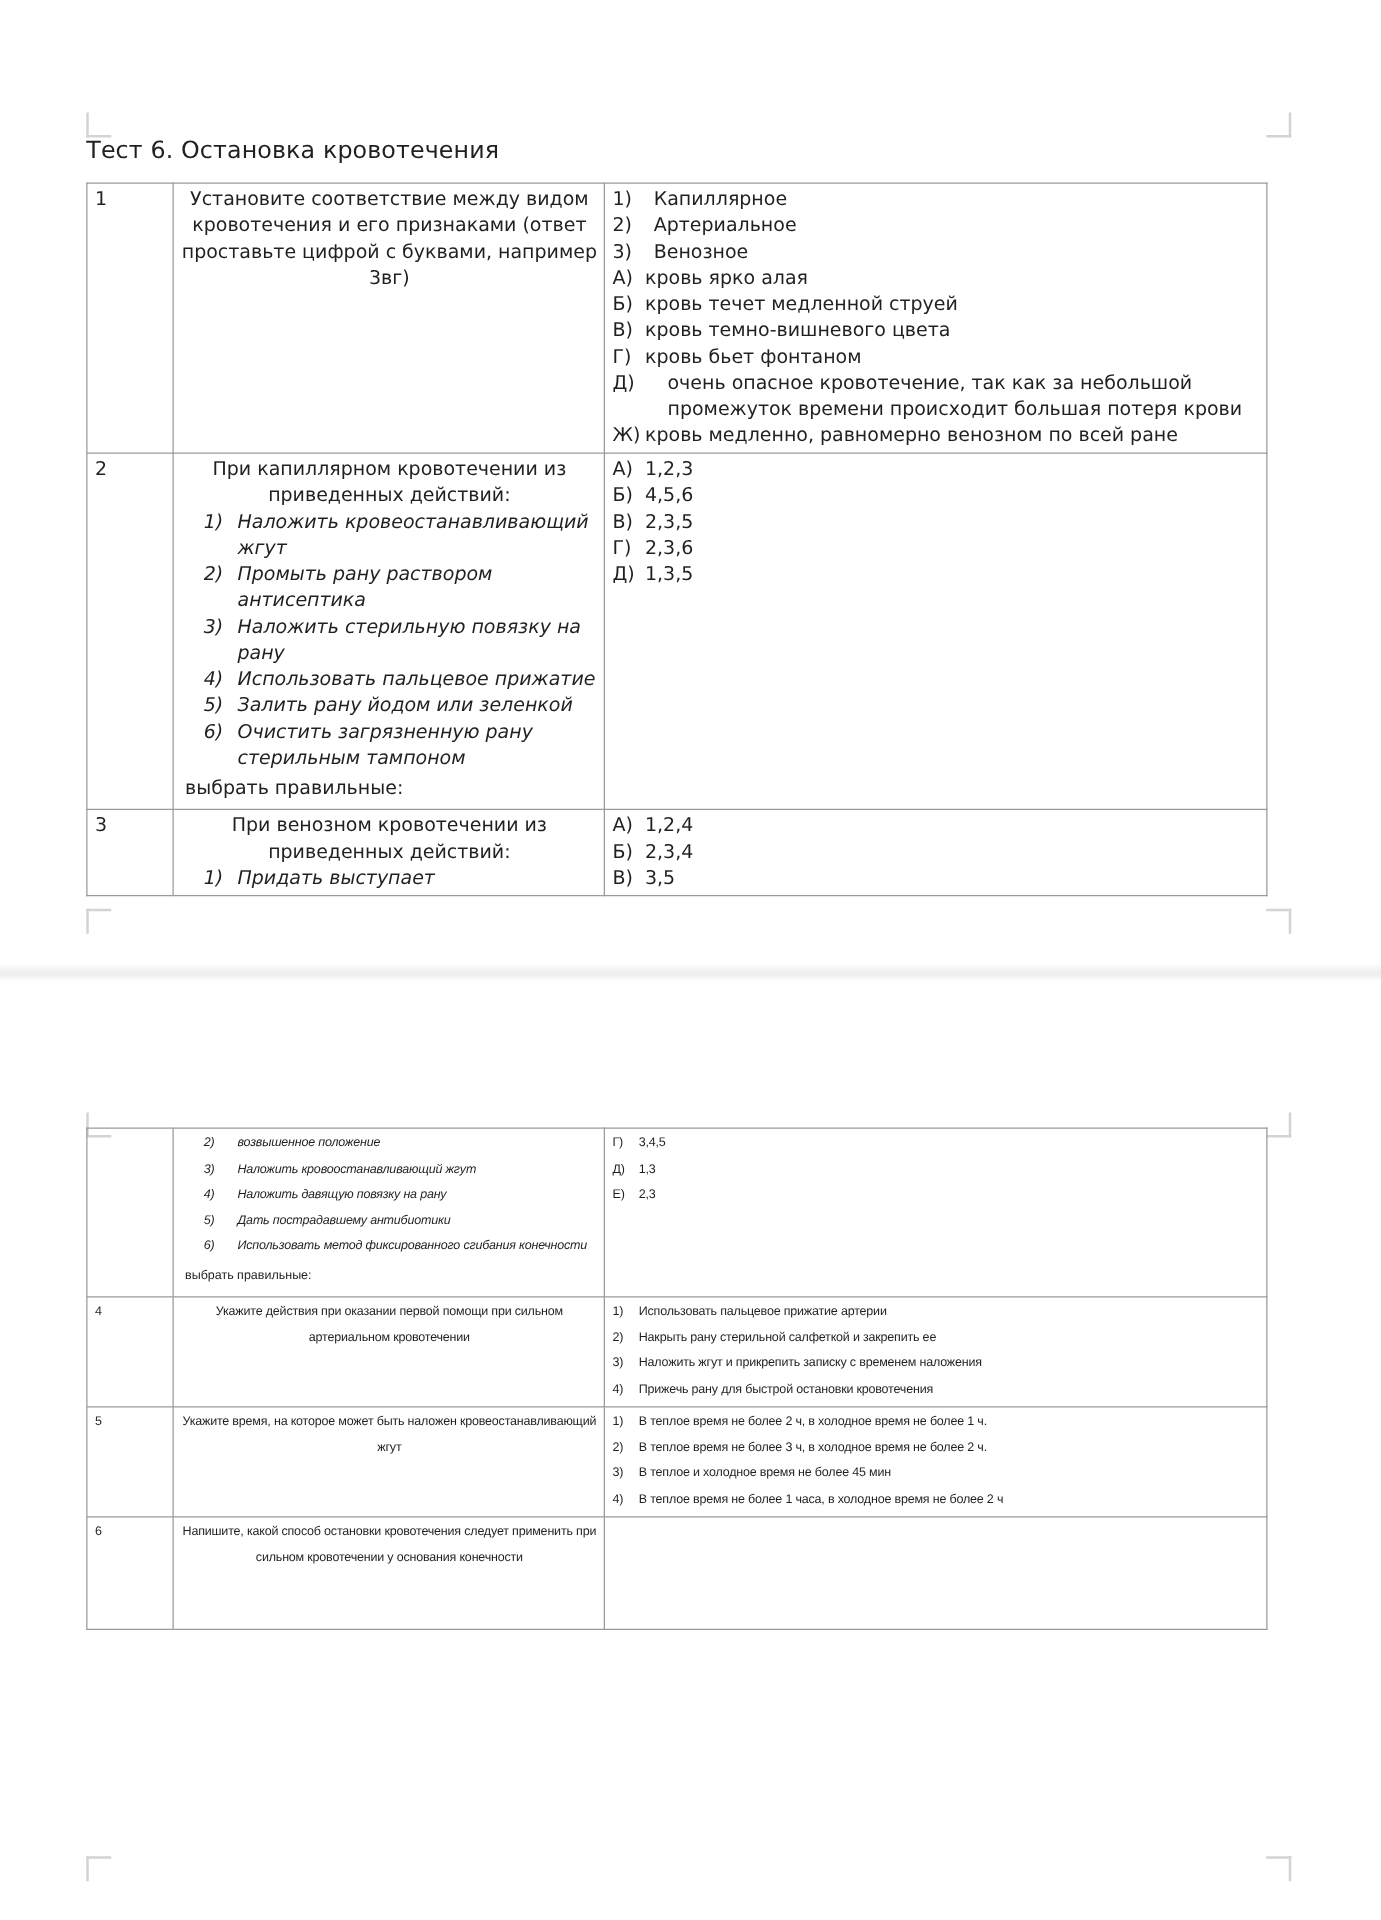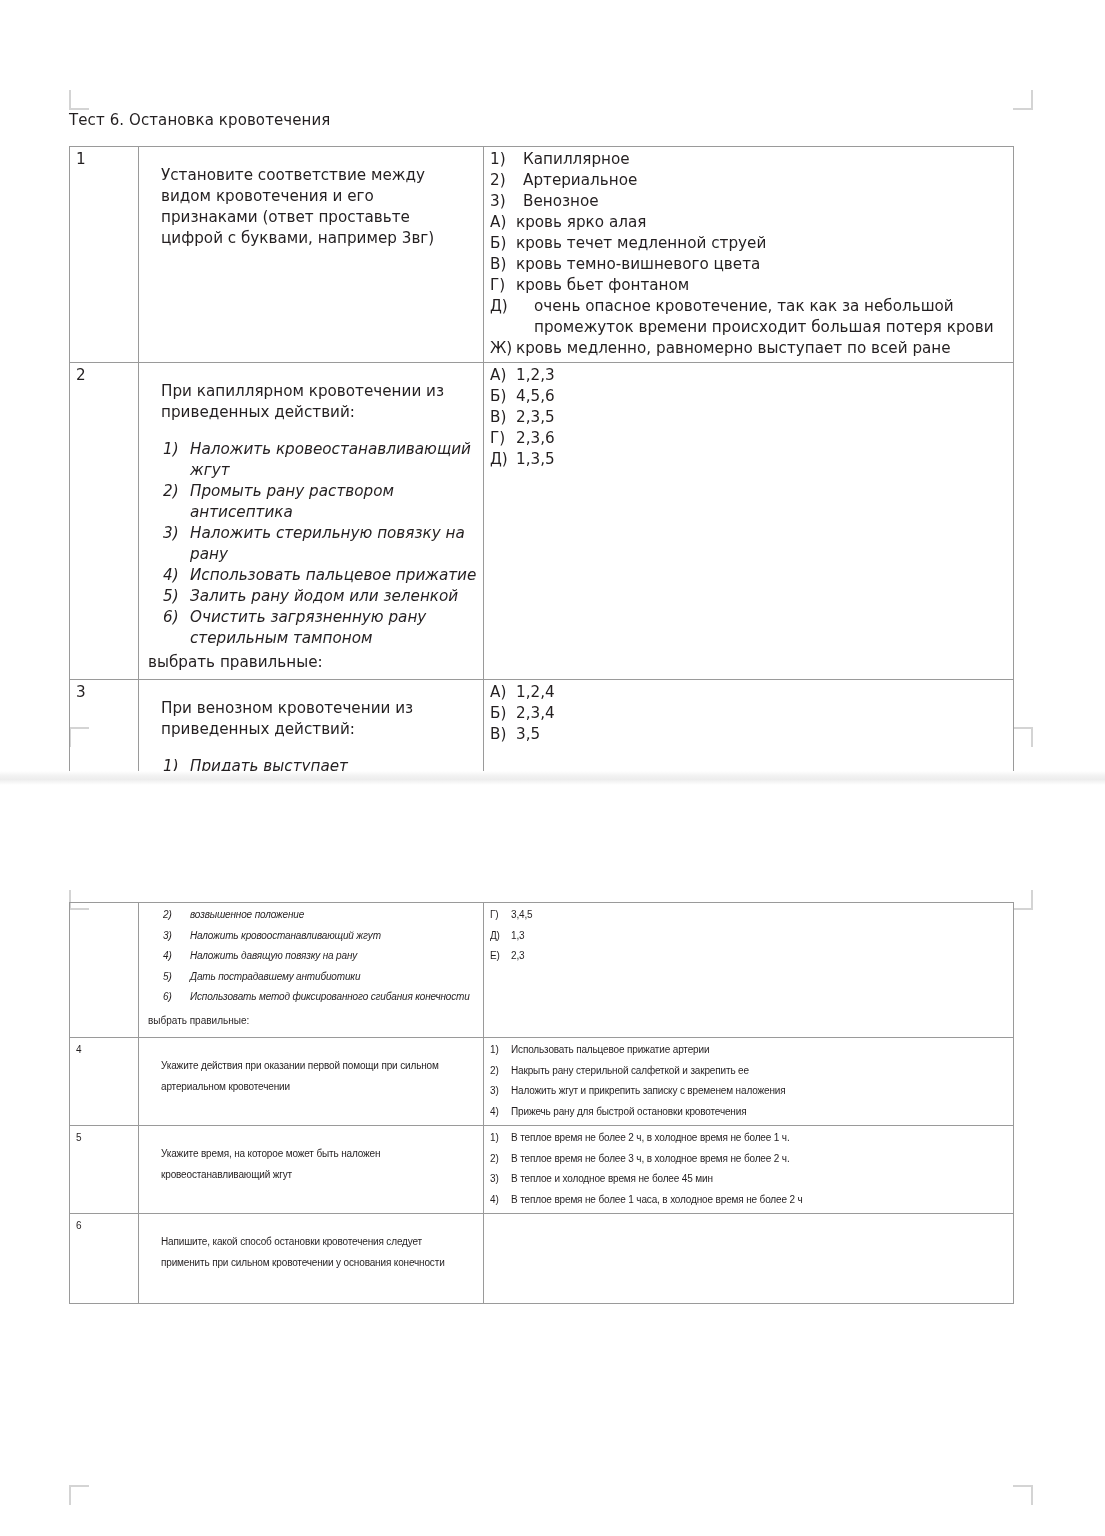--- a/index.html
+++ b/index.html
@@ -58,21 +58,21 @@
   .crop.bl::after  { left: 0;  top: 0;    width: 20px; height: 2px; }
 
   .crop.br::before { right: 0; bottom: 0; width: 2px;  height: 20px; }
   .crop.br::after  { right: 0; top: 0;    width: 20px; height: 2px; }
 
   
   .doc-title {
     position: absolute;
     left: 69px;
     top: 110px;
-    font-size: 15px;
+    font-size: 19px;
     line-height: 20px;
     letter-spacing: 0.1px;
     white-space: nowrap;
   }
 
   
   table.qtable {
     position: absolute;
     border-collapse: collapse;
     table-layout: fixed;
@@ -95,21 +95,21 @@
     font-family: "Liberation Sans", "DejaVu Sans", sans-serif;
     font-size: 10px;
     line-height: 20.5px;
   }
   #table-page2 .q-text,
   #table-page2 .ans-list li,
   #table-page2 .sub-list li { letter-spacing: -0.15px; }
 
   .cell-num { text-align: left; }
 
-  .q-text { margin: 16px; }
+  .q-text { margin: 0; text-align: center; }
 
   
   ol.sub-list {
     list-style: none;
     margin: 0;
     padding: 0 0 0 18px;
     counter-reset: subitem;
   }
   ol.sub-list > li {
     counter-increment: subitem;
@@ -213,21 +213,21 @@
           <ul class="ans-list hang">
             <li><span class="mk">А)</span><span>кровь ярко алая</span></li>
             <li><span class="mk">Б)</span><span>кровь течет медленной струей</span></li>
             <li><span class="mk">В)</span><span>кровь темно-вишневого цвета</span></li>
             <li><span class="mk">Г)</span><span>кровь бьет фонтаном</span></li>
           </ul>
           <ul class="ans-list hang2">
             <li><span class="mk">Д)</span><span>очень опасное кровотечение, так как за небольшой промежуток времени происходит большая потеря крови</span></li>
           </ul>
           <ul class="ans-list hang">
-            <li><span class="mk">Ж)</span><span>кровь медленно, равномерно выступает по всей ране</span></li>
+            <li><span class="mk">Ж)</span><span>кровь медленно, равномерно венозном по всей ране</span></li>
           </ul>
         </td>
       </tr>
 
       <tr>
         <td class="cell-num">2</td>
         <td>
           <p class="q-text">При капиллярном кровотечении из приведенных действий:</p>
           <ol class="sub-list">
             <li>Наложить кровеостанавливающий жгут</li>

